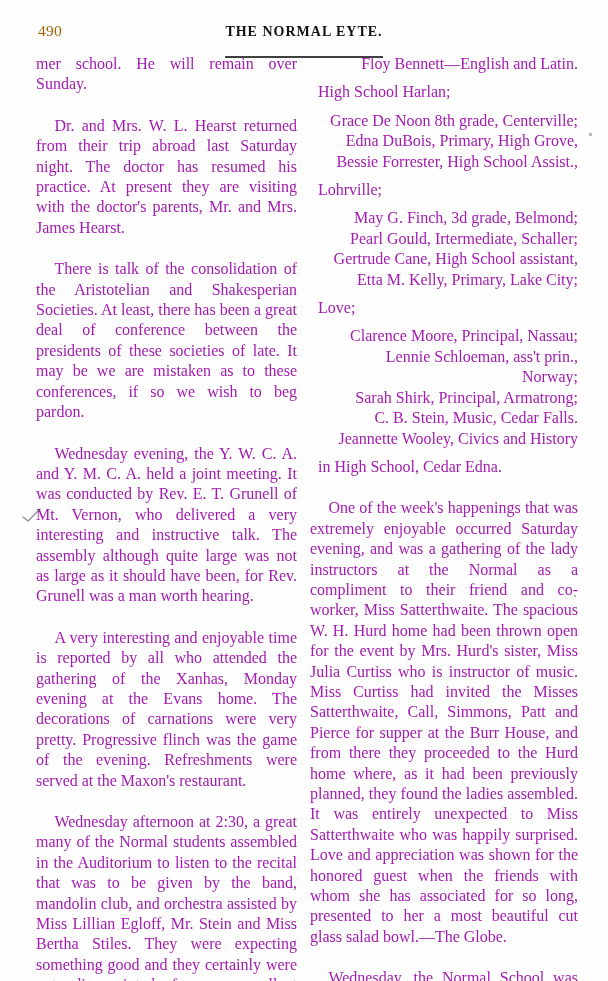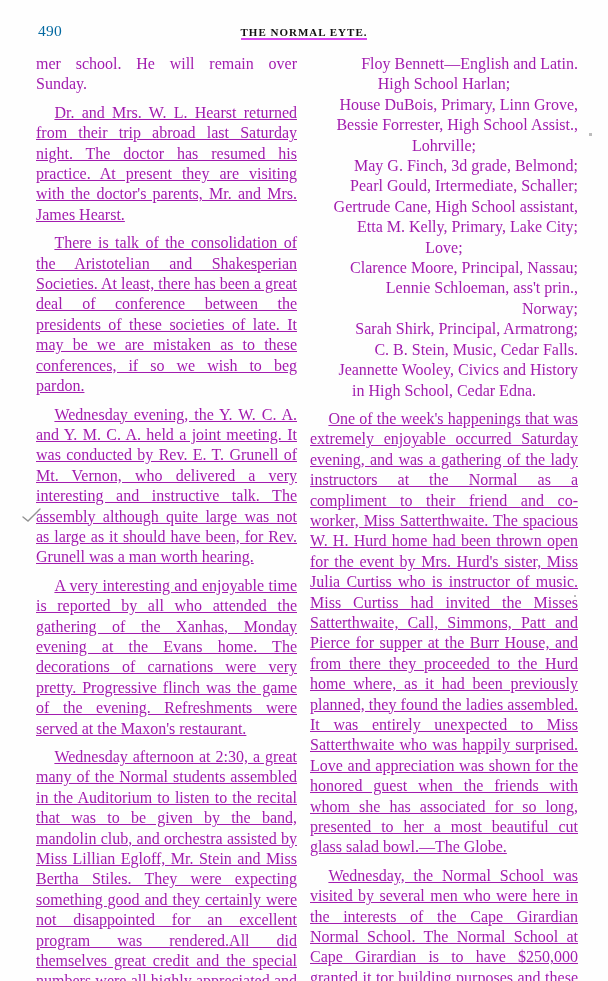--- a/index.html
+++ b/index.html
@@ -28,37 +28,37 @@
     top: 22px;
     width: 608px;
     height: 26px;
   }
   #folio {
     position: absolute;
     left: 38px;
     top: 0px;
     font-size: 15.5px;
     letter-spacing: 0.2px;
-    color: #0369a1;
+    color: #a16207;
   }
   #headline-wrap {
     position: absolute;
     left: 0;
     top: 0;
     width: 608px;
     text-align: center;
   }
   #headline {
     display: inline-block;
-    font-size: 11px;
+    font-size: 14px;
     font-weight: bold;
     letter-spacing: 1.0px;
     color: #111;
-    padding-bottom: 0;
-    border-bottom: 2px solid #d946ef;
+    padding-bottom: 16px;
+    border-bottom: 2px solid #404040;
   }
 
   
   #columns {
     position: absolute;
     left: 0;
     top: 54px;
     width: 608px;
   }
   .col {
@@ -71,36 +71,35 @@
     color: #a21caf;
   }
   #col-left  { left: 36px;  width: 261px; }
   #col-right { left: 310px; width: 268px; }
 
   .col p {
     margin: 0;
     text-indent: 1.15em;
   }
   .col p.para-gap {
-    margin-top: 8px;
-    text-decoration: underline;
+    margin-top: 21px;
   }
   .col p.no-indent {
     text-indent: 0;
   }
   
   .col p.entry {
     text-align: right;
     text-indent: 1.15em;
     margin: 0;
   }
   .col p.entry-cont {
-    text-align: center;
+    text-align: left;
     text-indent: 0;
-    margin: 0;
+    margin: 8px;
   }
 
   
   .pencil-check {
     position: absolute;
     left: 22px;
     top: 508px;
     width: 19px;
     height: 15px;
     opacity: 0.55;
@@ -134,22 +133,23 @@
       <p class="para-gap">Wednesday afternoon at 2:30, a great many of the Normal students assembled in the Auditorium to listen to the recital that was to be given by the band, mandolin club, and orchestra assisted by Miss Lillian Egloff, Mr. Stein and Miss Bertha Stiles.    They were expecting something good and they certainly were not disappointed for an excellent program was rendered.All did themselves great credit and the special numbers were all highly appreciated and deserve special mention but space forbids.</p>
       <p class="para-gap">The following are some of the elections that have taken place recently.</p>
     </div>
 
     <div class="col" id="col-right">
 
       <div>
         <p class="entry">Floy Bennett—English and Latin.</p>
         <p class="entry-cont">High School Harlan;</p>
 
+        <p class="entry">Grace De Noon 8th grade, Centerville;</p>
 
-        <p class="entry">House DuBois, Primary, Linn Grove,</p>
+        <p class="entry">Edna DuBois, Primary, High Grove,</p>
 
         <p class="entry">Bessie Forrester, High School Assist.,</p>
         <p class="entry-cont">Lohrville;</p>
 
         <p class="entry">May G. Finch, 3d grade, Belmond;</p>
 
         <p class="entry">Pearl Gould, Irtermediate, Schaller;</p>
 
         <p class="entry">Gertrude Cane, High School assistant,</p>
 

